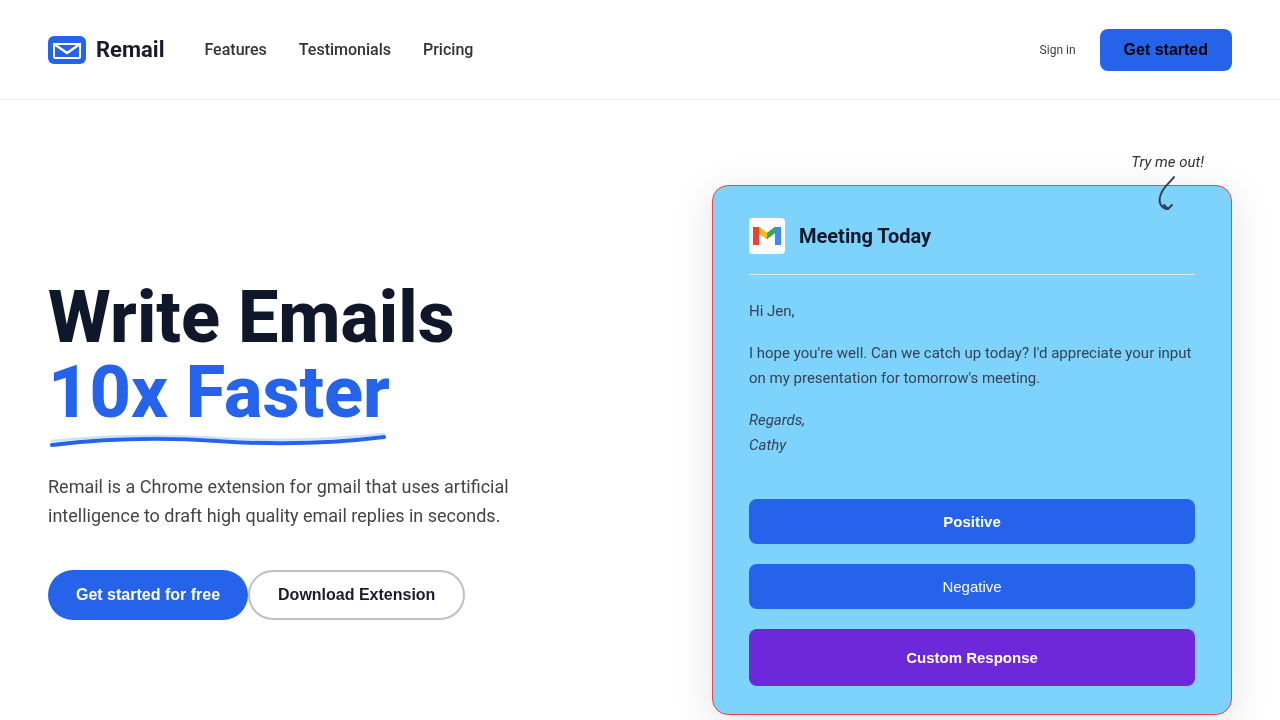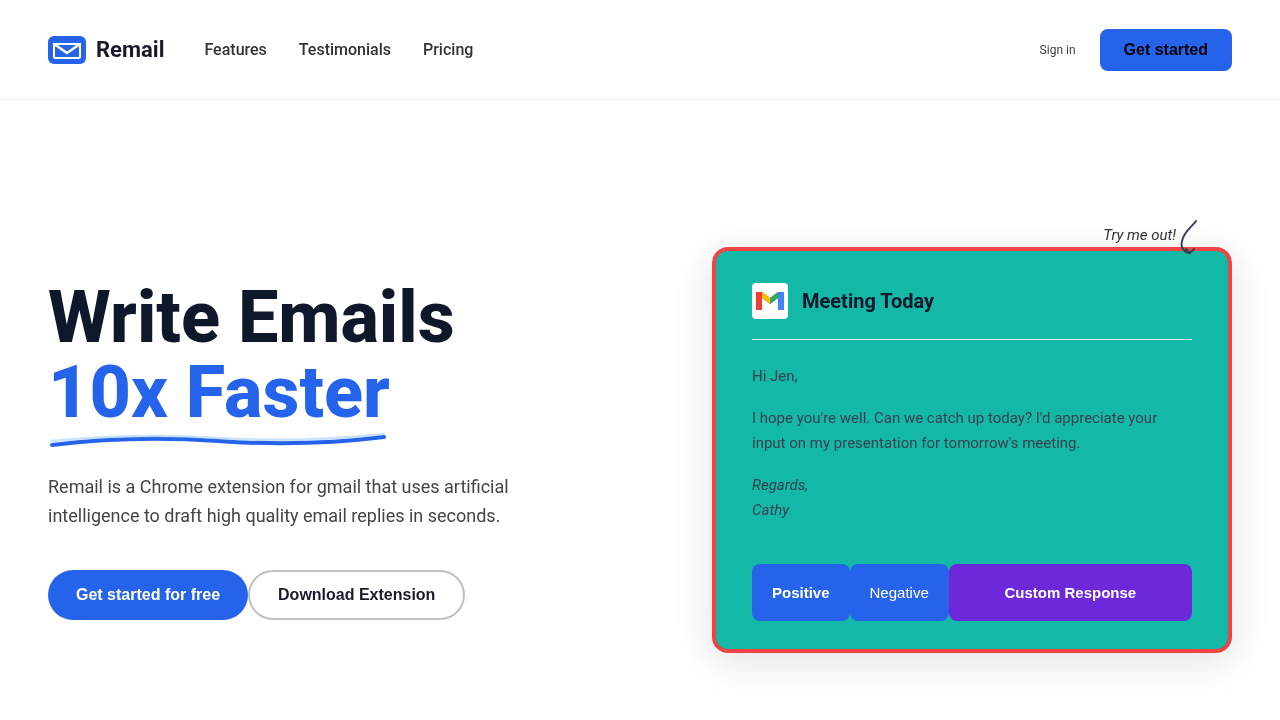--- a/index.html
+++ b/index.html
@@ -139,36 +139,36 @@
     .hero-right {
       position: relative;
       width: 520px;
       flex-shrink: 0;
     }
     .try-me {
       position: absolute;
       top: -32px;
       right: 28px;
       display: flex;
-      flex-direction: row;
+      flex-direction: column;
       align-items: center;
       font-size: 15px;
       color: #333;
       font-style: italic;
     }
     .arrow-svg {
       margin-top: 4px;
     }
 
     .email-card {
-      background: #14b8a6;
+      background: #7dd3fc;
       border-radius: 16px;
       box-shadow: 0 8px 40px rgba(0,0,0,0.12);
       padding: 32px 36px 28px 36px;
-      border: 4px solid #ef4444;
+      border: 1px solid #ef4444;
     }
     .email-header {
       display: flex;
       align-items: center;
       gap: 14px;
       padding-bottom: 20px;
       border-bottom: 1px solid #e5e7eb;
       margin-bottom: 24px;
     }
     .gmail-icon {
@@ -188,21 +188,22 @@
     }
     .email-body p {
       margin-bottom: 16px;
     }
     .email-body p:last-child {
       margin-bottom: 0;
       font-style: italic;
     }
     .email-actions {
       display: flex;
-      gap: 0;
+      gap: 20px;
+      flex-direction: column;
     }
     .action-btn-positive {
       background: #2563eb;
       color: #fff;
       border: none;
       border-radius: 8px;
       padding: 14px 20px;
       font-size: 15px;
       font-weight: 600;
       cursor: pointer;

